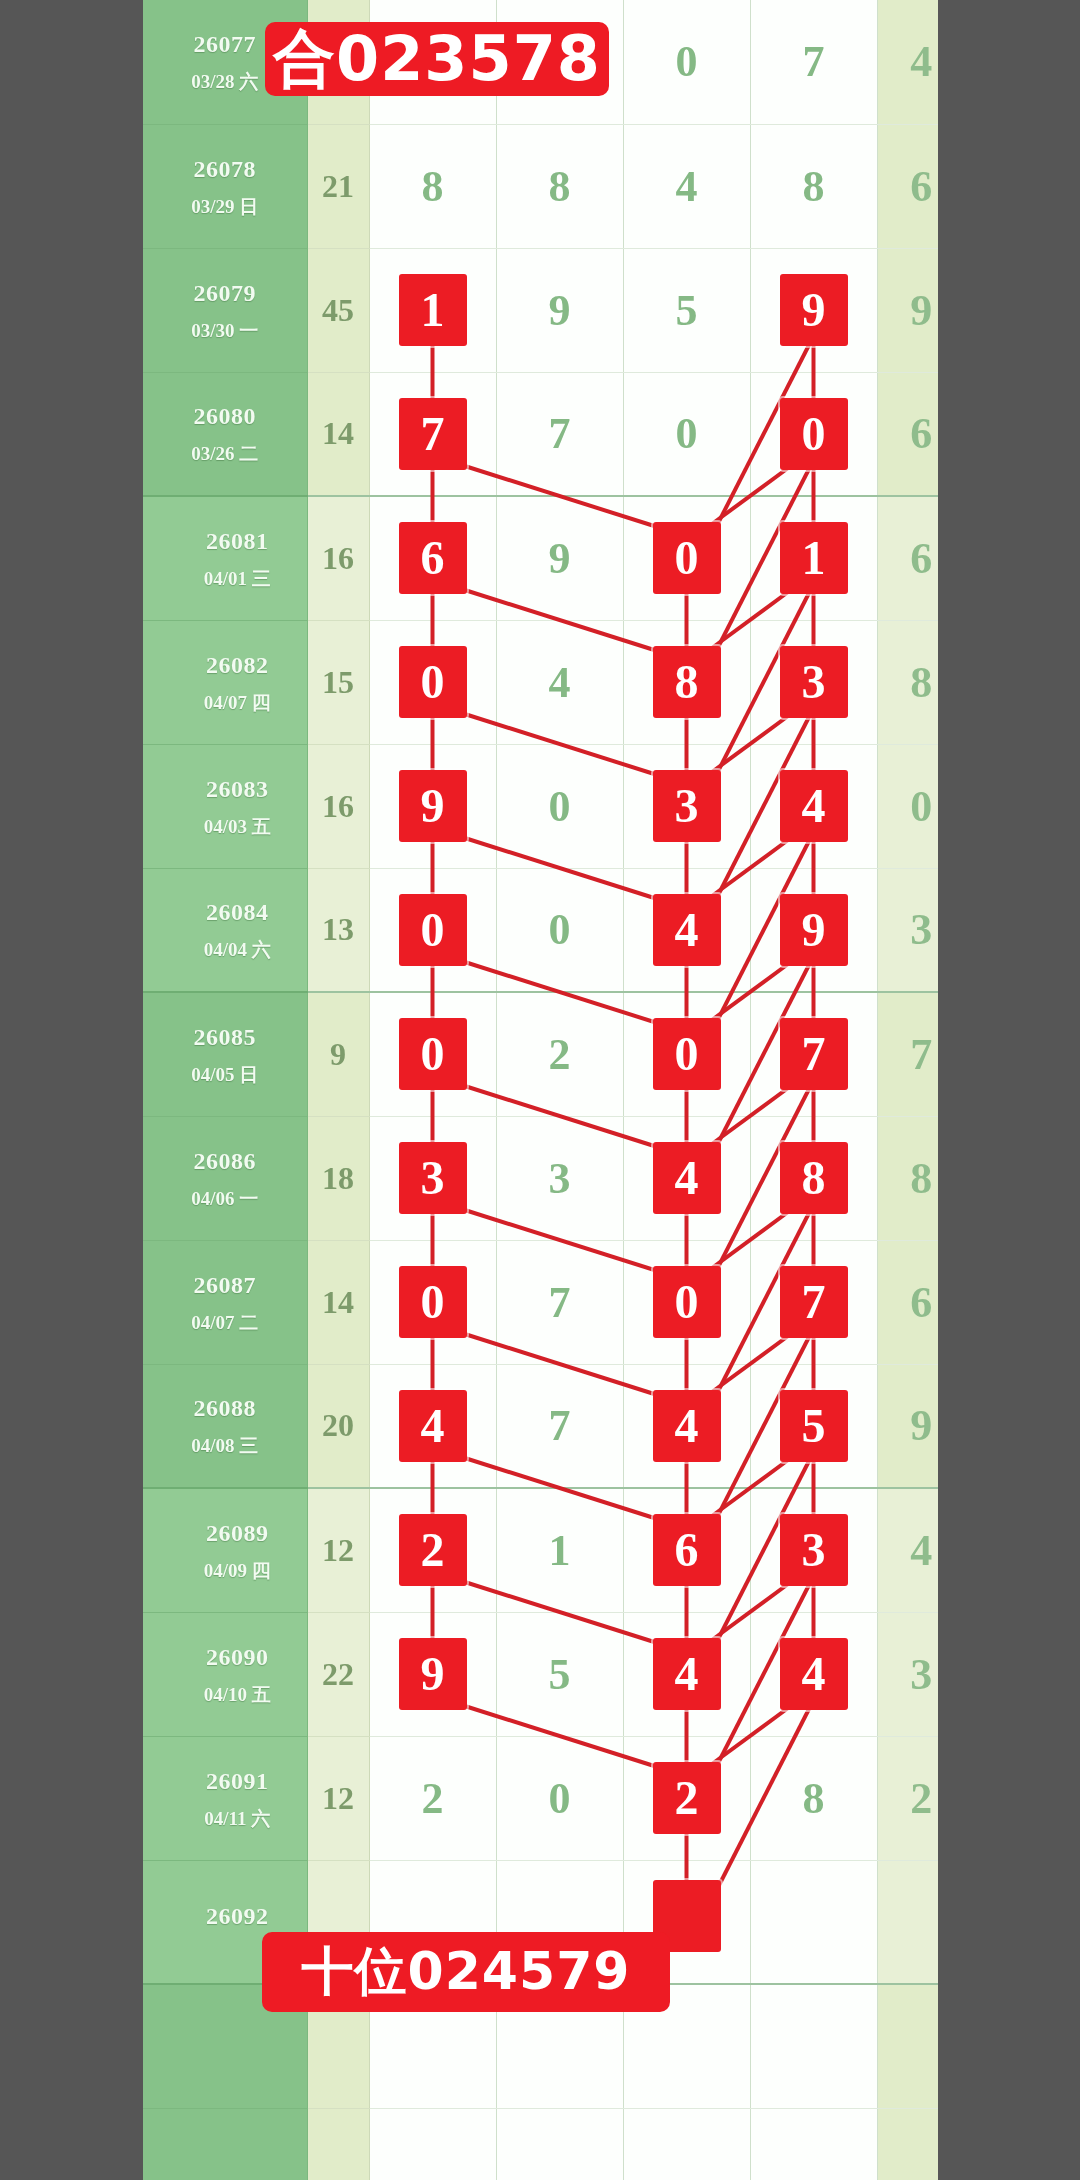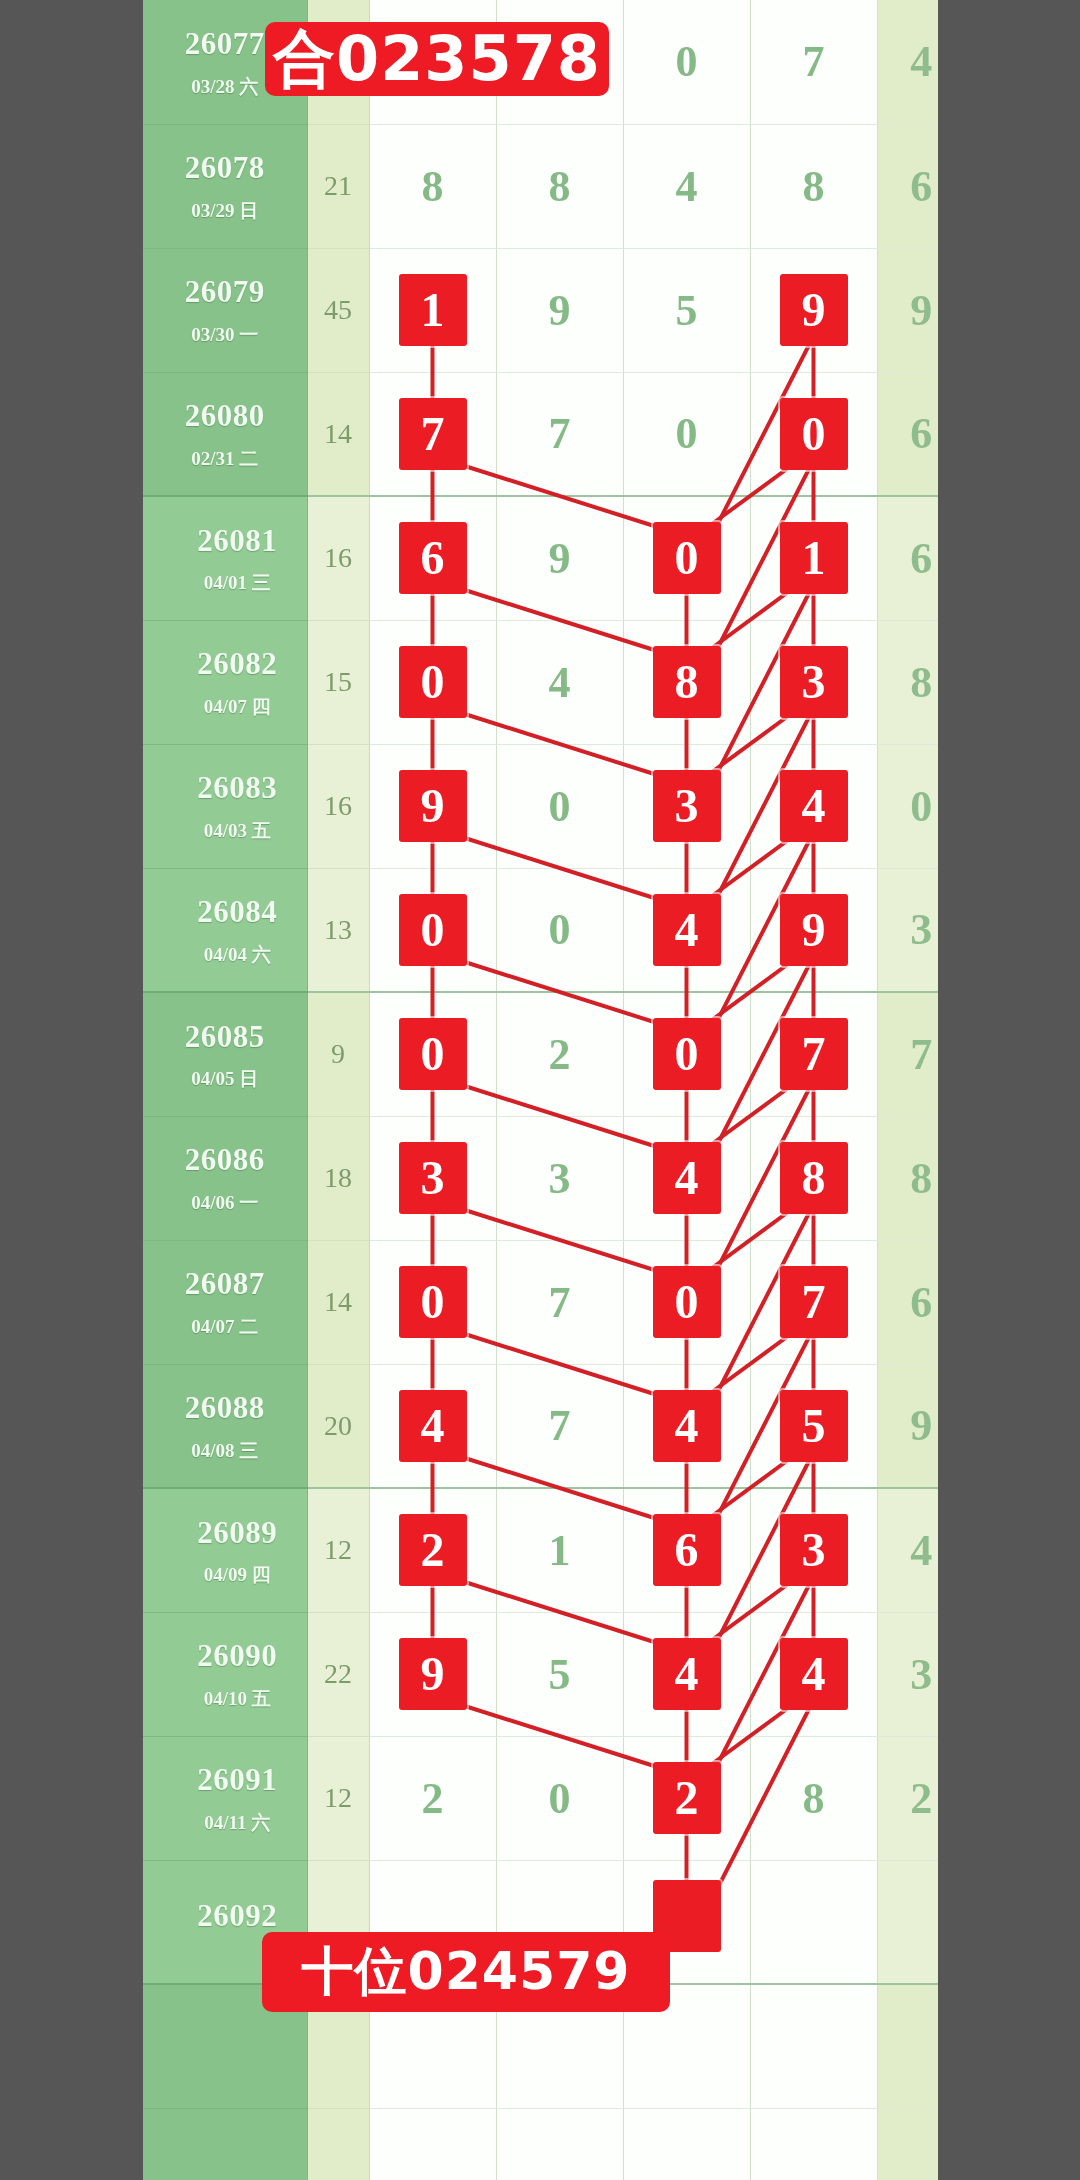--- a/index.html
+++ b/index.html
@@ -46,37 +46,37 @@
   .period {
     background: #86c289;
     color: #f2fbf1;
     border-right: 1px solid #7cb87f !important;
     border-bottom: 1px solid #7cb87f !important;
     line-height: 1.25;
   }
   .period.alt { background: #92cb94; padding-left: 25px; }
   .period .pnum {
     display: block;
-    font-size: 31px;
+    font-size: 24px;
     font-weight: bold;
     letter-spacing: 0.5px;
     text-shadow: 0 1px 1px rgba(60,110,60,.45);
   }
   .period .pdate {
     display: block;
     font-size: 19px;
     font-weight: bold;
     margin-top: 11px;
     text-shadow: 0 1px 1px rgba(60,110,60,.45);
   }
   .sum {
     background: #e1ecc9;
     color: #7d9b6b;
-    font-size: 28px;
-    font-weight: normal;
+    font-size: 32px;
+    font-weight: bold;
     border-right: 1px solid #cdd9b8 !important;
     border-bottom: 1px solid #d5e0c2 !important;
   }
   .sum.alt { background: #e8f0d6; }
   .dcell {
     background: #fdfffd;
     color: #85b985;
     font-size: 44px;
     font-weight: bold;
     position: relative;
@@ -208,21 +208,21 @@
             <td class="sum">45</td>
             <td class="dcell"><span class="hl">1</span></td>
             <td class="dcell"><span>9</span></td>
             <td class="dcell"><span>5</span></td>
             <td class="dcell"><span class="hl">9</span></td>
             <td class="tail">9</td>
           </tr>
           <tr>
             <td class="period sep">
               <span class="pnum">26080</span>
-              <span class="pdate">02/31 二</span>
+              <span class="pdate">03/26 二</span>
             </td>
             <td class="sum sep">14</td>
             <td class="dcell sep"><span class="hl">7</span></td>
             <td class="dcell sep"><span>7</span></td>
             <td class="dcell sep"><span>0</span></td>
             <td class="dcell sep"><span class="hl">0</span></td>
             <td class="tail sep">6</td>
           </tr>
           <tr>
             <td class="period alt">

